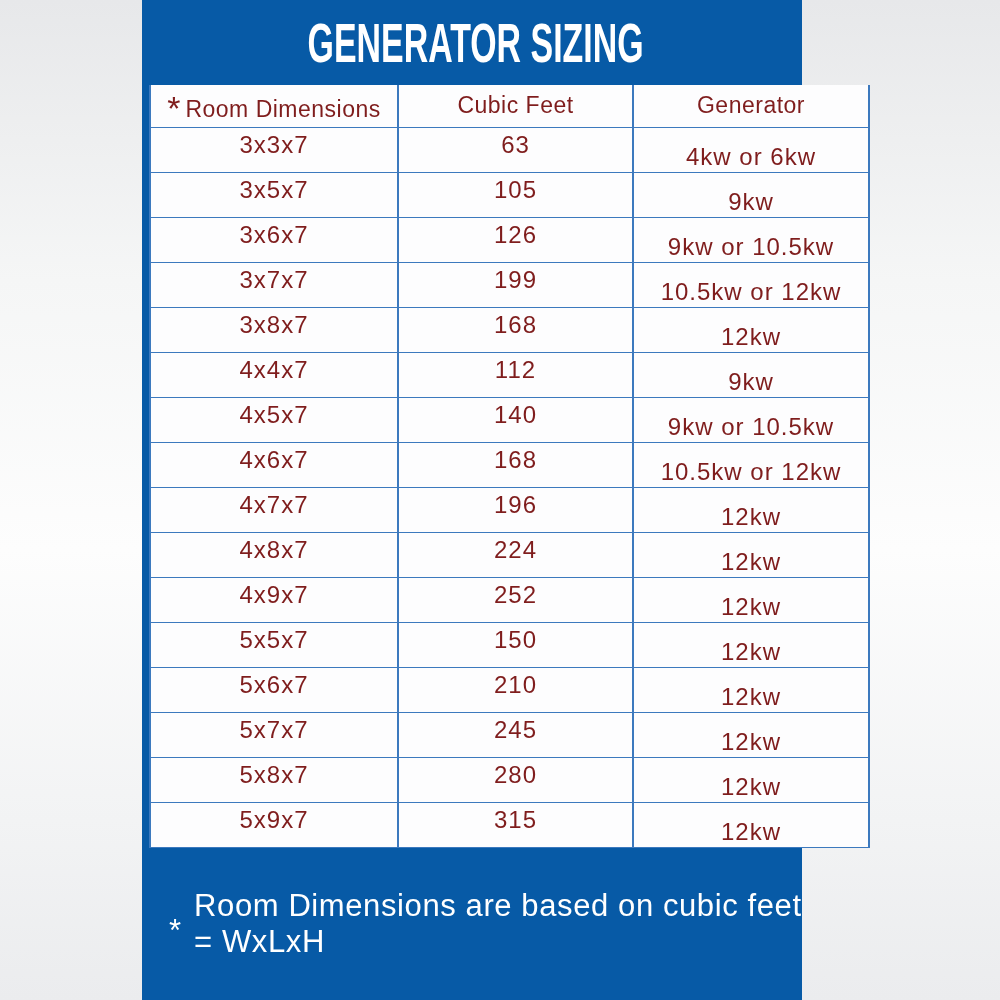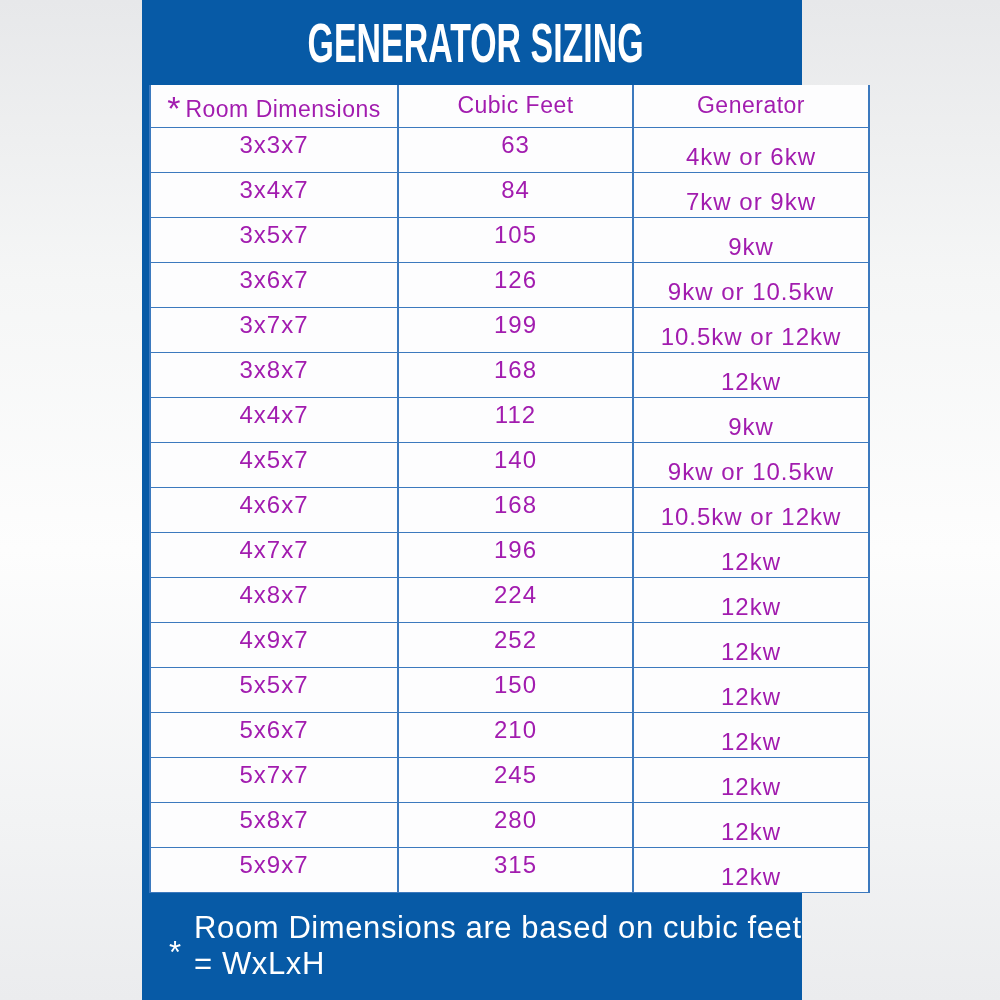--- a/index.html
+++ b/index.html
@@ -52,21 +52,21 @@
   }
   col.c1 { width: 248px; }
   col.c2 { width: 235px; }
   col.c3 { width: 236px; }
   th, td {
     border: 2px solid #3c79be;
     border-top: none;
     border-bottom-width: 1.5px;
     text-align: center;
     vertical-align: middle;
-    color: #a21caf;
+    color: #7f1d1d;
     padding: 0;
     overflow: hidden;
     background: #fdfdfe;
   }
   thead tr { height: 42px; }
   tbody tr { height: 45px; }
   th {
     font-weight: 400;
     font-size: 23px;
     letter-spacing: 0.5px;
@@ -134,25 +134,20 @@
           </th>
         </tr>
       </thead>
       <tbody>
   <tr>
     <td><span class="cell-text up">3x3x7</span></td>
     <td><span class="cell-text up">63</span></td>
     <td><span class="cell-text down">4kw or 6kw</span></td>
   </tr>
 
-  <tr>
-    <td><span class="cell-text up">3x4x7</span></td>
-    <td><span class="cell-text up">84</span></td>
-    <td><span class="cell-text down">7kw or 9kw</span></td>
-  </tr>
 
   <tr>
     <td><span class="cell-text up">3x5x7</span></td>
     <td><span class="cell-text up">105</span></td>
     <td><span class="cell-text down">9kw</span></td>
   </tr>
 
   <tr>
     <td><span class="cell-text up">3x6x7</span></td>
     <td><span class="cell-text up">126</span></td>

